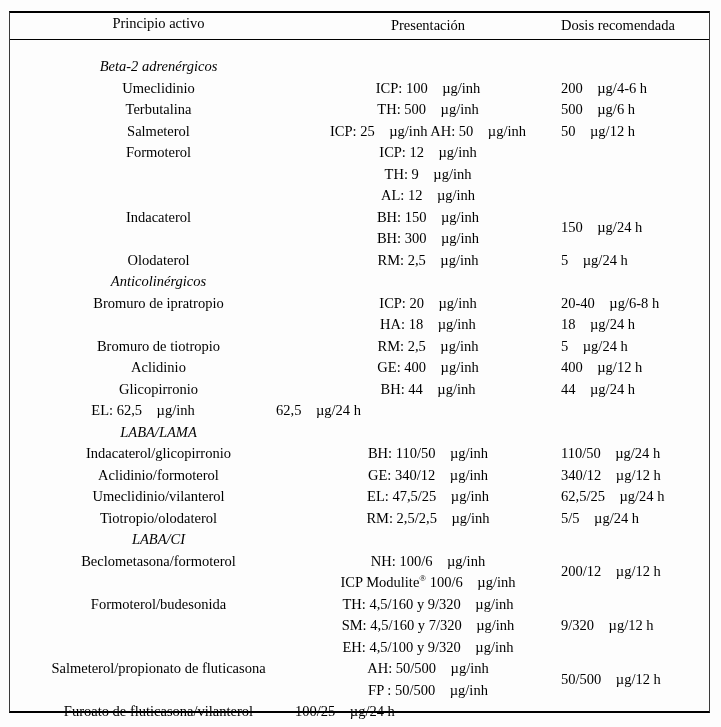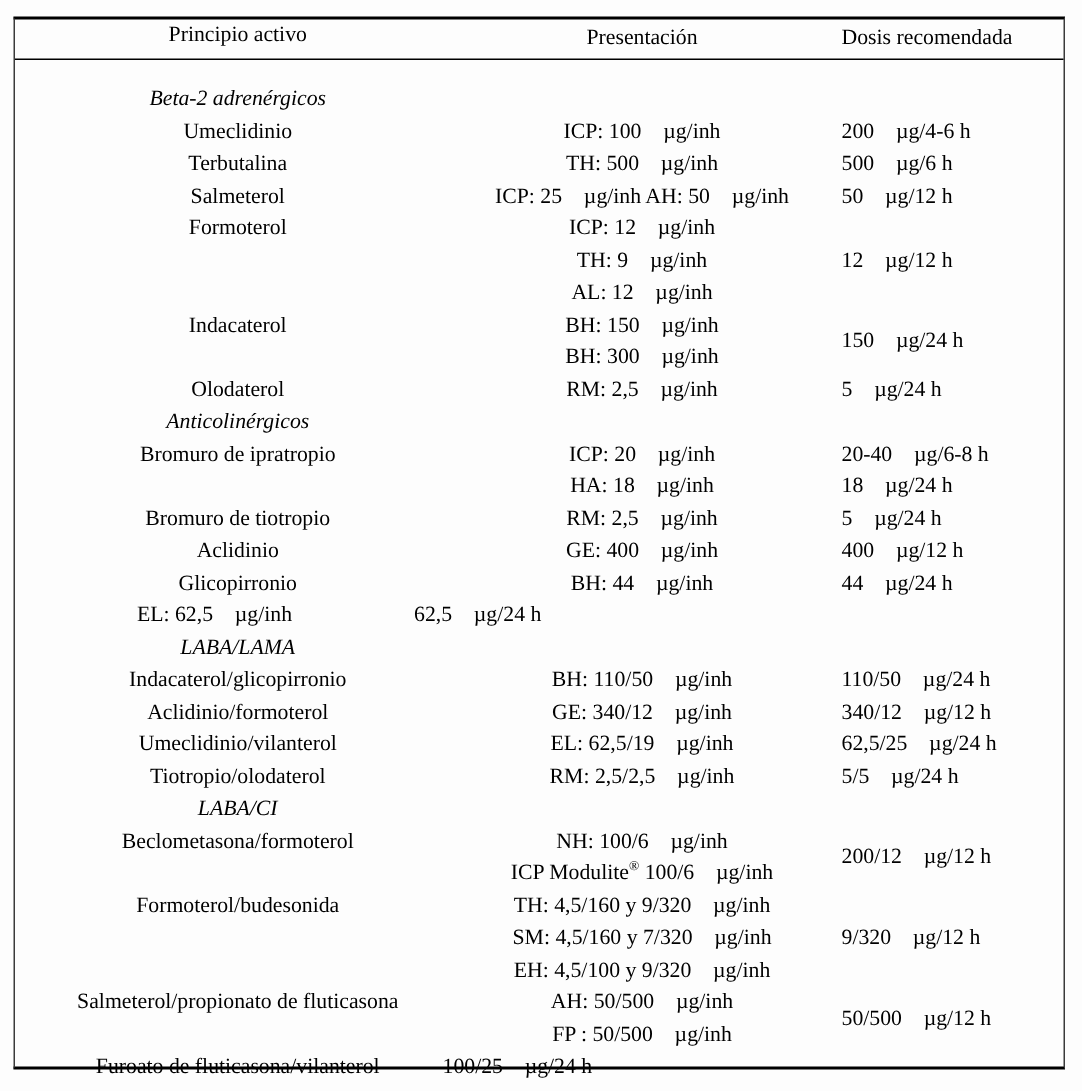--- a/index.html
+++ b/index.html
@@ -100,21 +100,20 @@
           <div class="col c3"><div class="dose">500    µg/6 h</div></div>
         </div>
         <div class="row">
           <div class="col c1">Salmeterol</div>
           <div class="col c2"><div class="pres-line">ICP: 25    µg/inh AH: 50    µg/inh</div></div>
           <div class="col c3"><div class="dose">50    µg/12 h</div></div>
         </div>
         <div class="row">
           <div class="col c1">Formoterol</div>
           <div class="col c2"><div class="pres-line">ICP: 12    µg/inh</div><div class="pres-line">TH: 9    µg/inh</div><div class="pres-line">AL: 12    µg/inh</div></div>
-          <div class="col c3"><div class="dose">12    µg/12 h</div></div>
         </div>
         <div class="row">
           <div class="col c1">Indacaterol</div>
           <div class="col c2"><div class="pres-line">BH: 150    µg/inh</div><div class="pres-line">BH: 300    µg/inh</div></div>
           <div class="col c3"><div class="dose">150    µg/24 h</div></div>
         </div>
         <div class="row">
           <div class="col c1">Olodaterol</div>
           <div class="col c2"><div class="pres-line">RM: 2,5    µg/inh</div></div>
           <div class="col c3"><div class="dose">5    µg/24 h</div></div>
@@ -159,21 +158,21 @@
           <div class="col c2"><div class="pres-line">BH: 110/50    µg/inh</div></div>
           <div class="col c3"><div class="dose">110/50    µg/24 h</div></div>
         </div>
         <div class="row">
           <div class="col c1">Aclidinio/formoterol</div>
           <div class="col c2"><div class="pres-line">GE: 340/12    µg/inh</div></div>
           <div class="col c3"><div class="dose">340/12    µg/12 h</div></div>
         </div>
         <div class="row">
           <div class="col c1">Umeclidinio/vilanterol</div>
-          <div class="col c2"><div class="pres-line">EL: 62,5/19    µg/inh</div></div>
+          <div class="col c2"><div class="pres-line">EL: 47,5/25    µg/inh</div></div>
           <div class="col c3"><div class="dose">62,5/25    µg/24 h</div></div>
         </div>
         <div class="row">
           <div class="col c1">Tiotropio/olodaterol</div>
           <div class="col c2"><div class="pres-line">RM: 2,5/2,5    µg/inh</div></div>
           <div class="col c3"><div class="dose">5/5    µg/24 h</div></div>
         </div>
         <div class="row">
           <div class="col c1 section-label">LABA/CI</div>
         </div>

